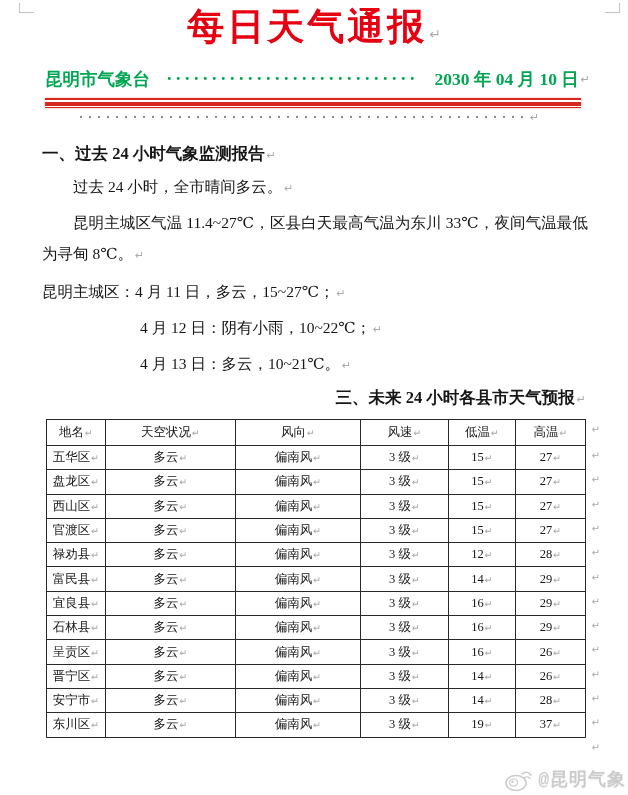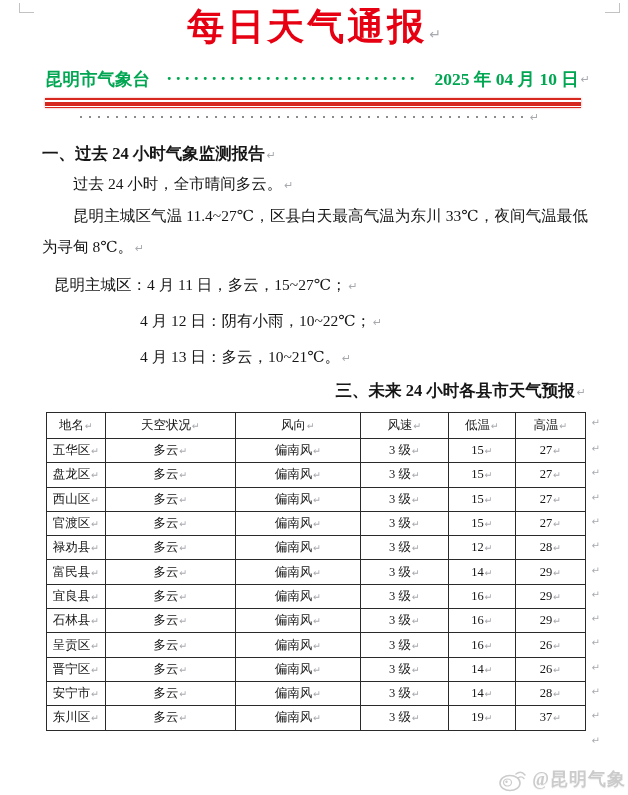--- a/index.html
+++ b/index.html
@@ -51,24 +51,24 @@
     width:448px;height:2px;
     background:repeating-linear-gradient(to right,#8b8b8b 0 2px,transparent 2px 9px);
   }
 
   .body{margin:0 42px;}
   .sec-heading{margin:0;font-size:16.5px;font-weight:bold;line-height:24px;font-family:var(--serif);}
   .h1s{margin-top:21px;}
   .h2s{margin-top:12px;}
   .h3s{margin-top:8px;text-align:right;}
   .para{margin:0;font-size:15.5px;line-height:31px;text-align:justify;}
-  .p-first{margin-top:7px;text-indent:2em;line-height:17px;}
+  .p-first{margin-top:7px;text-indent:2em;line-height:24px;}
   .p-second{margin-top:6px;text-indent:2em;width:546px;}
   .fline{margin:0;font-size:15.5px;line-height:24px;}
-  .f1{margin-top:9px;margin-left:12px;}
+  .f1{margin-top:9px;}
   .findent{padding-left:98px;margin-top:10px;}
 
   .table-wrap{position:relative;margin:7px 0 0 46px;width:539px;}
   table{border-collapse:collapse;table-layout:fixed;width:539px;
         font-family:var(--serif);color:var(--text-black);}
   th,td{
     border:1px solid #2a2a2a;text-align:center;vertical-align:middle;
     font-size:12.5px;font-weight:normal;padding:0;overflow:hidden;white-space:nowrap;
   }
   thead tr{height:26px;}
@@ -77,40 +77,40 @@
   .pm{
     font-family:"DejaVu Sans",sans-serif;color:var(--mark-gray);
     font-size:11px;font-weight:normal;letter-spacing:0;padding-left:2px;
   }
   th .pm,td .pm{font-size:9.5px;padding-left:1px;}
   .pm-title{font-size:14px;}
   .outside-pm{position:absolute;right:-15px;font-size:10px;}
 
   .watermark{
     position:absolute;right:2px;bottom:3px;display:flex;align-items:center;gap:4px;
-    color:var(--watermark-gray);font-family:Liberation Serif, serif;font-weight:bold;
+    color:var(--watermark-gray);font-family:Liberation Mono, monospace;font-weight:bold;
     font-size:18px;letter-spacing:1px;
     text-shadow:0 0 1px #ffffff, 0 1px 1px #eeeeee;opacity:.95;
   }
   .wm-icon{display:block;}
 </style>
 </head>
 <body>
 
 <div class="page">
 
   <div class="crop crop-tl"></div>
   <div class="crop crop-tr"></div>
 
   <h1 class="doc-title"><span>每日天气通报</span><span class="pm pm-title">↵</span></h1>
 
   <div class="subheader">
     <span class="issuer">昆明市气象台</span>
     <span class="leader">····························</span>
-    <span class="date">2025 年 04 月 10 日</span>
+    <span class="date">2030 年 04 月 10 日</span>
     <span class="pm">↵</span>
   </div>
 
   <div class="red-rule"></div>
 
   <div class="dotted-row">
     <span class="dotted-line"></span>
     <span class="pm">↵</span>
   </div>
 

